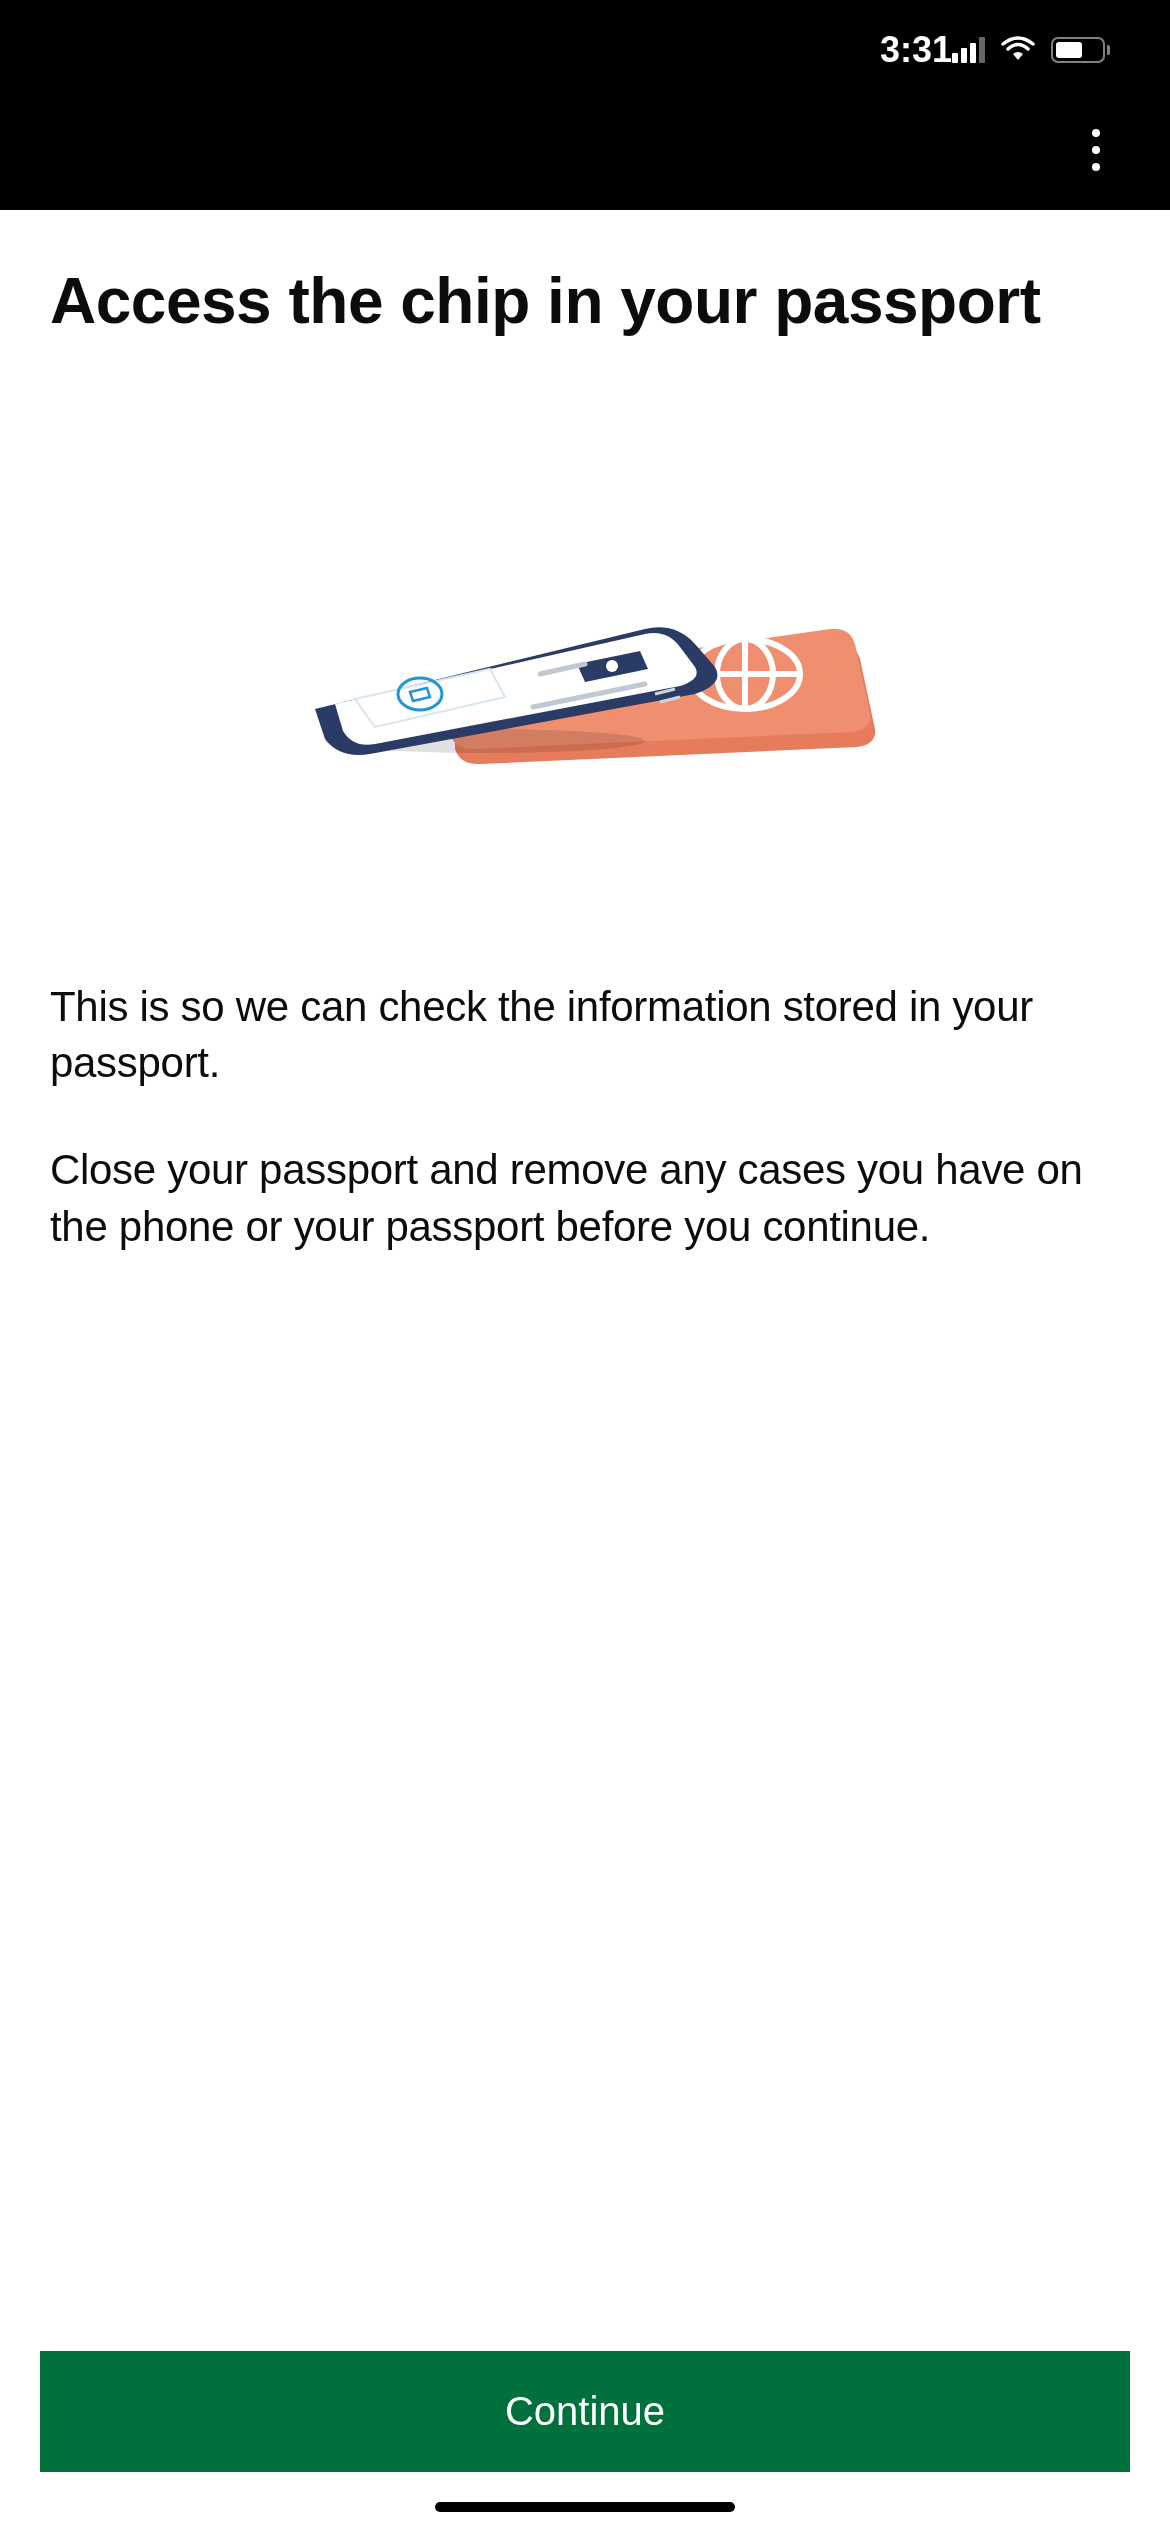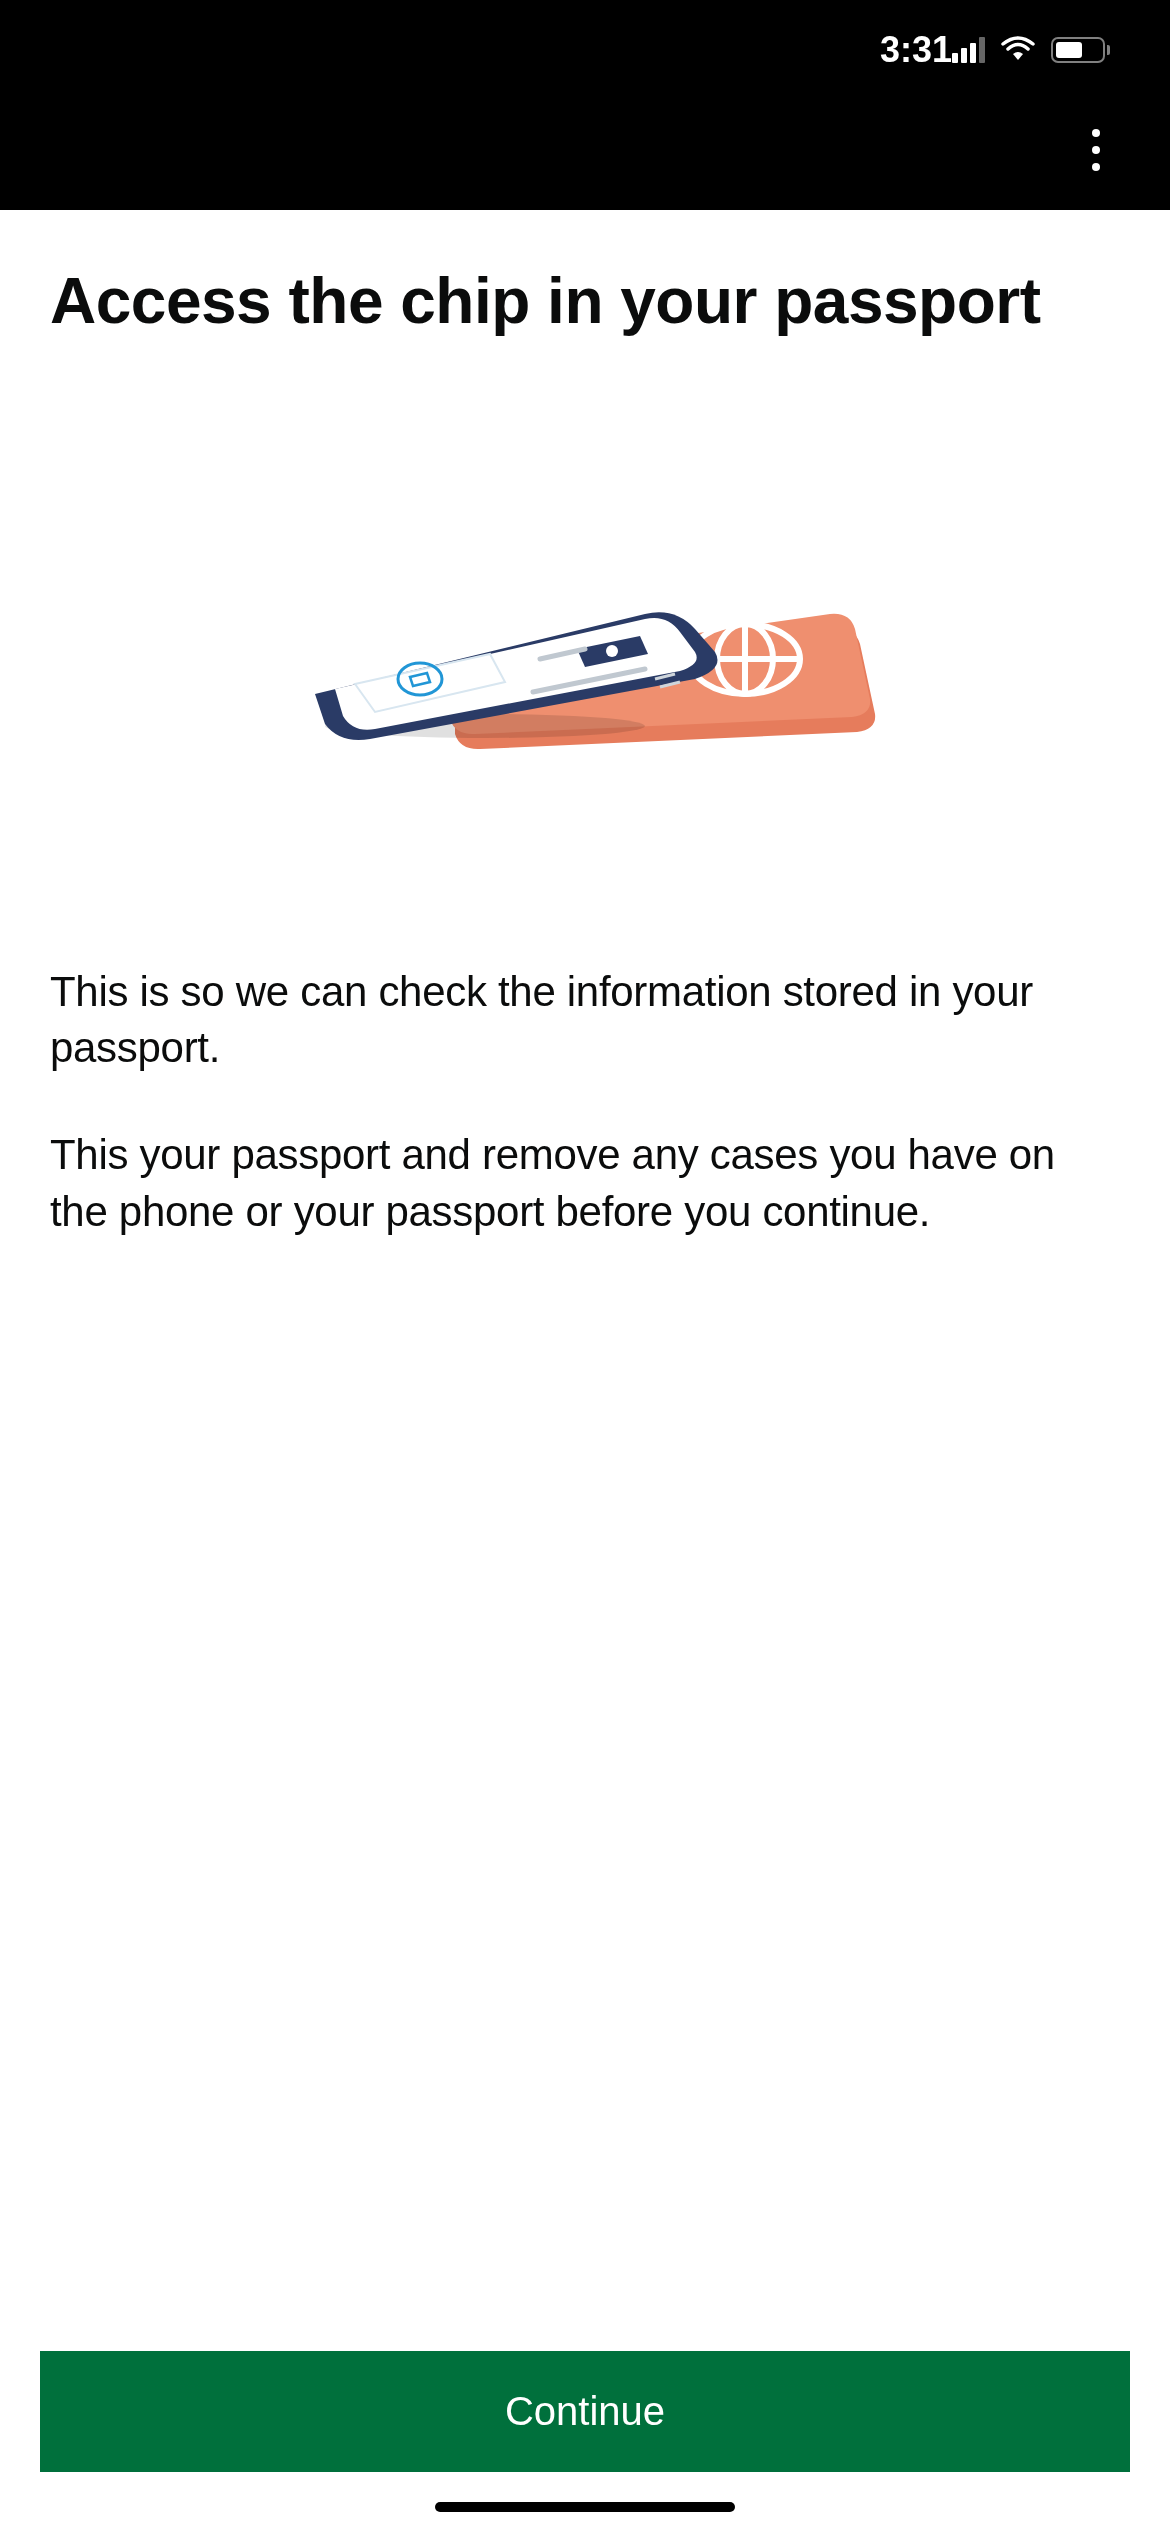--- a/index.html
+++ b/index.html
@@ -101,21 +101,21 @@
       padding: 55px 50px 0 50px;
       display: flex;
       flex-direction: column;
     }
     .page-title {
       font-size: 64px;
       font-weight: 700;
       color: #0b0c0c;
       line-height: 1.15;
       letter-spacing: -0.5px;
-      margin-bottom: 25px;
+      margin-bottom: 40px;
     }
     .illustration-wrap {
       display: flex;
       justify-content: center;
       align-items: center;
       height: 600px;
     }
     .body-text {
       font-size: 42px;
       color: #0b0c0c;
@@ -215,20 +215,20 @@
 
       <line x1="265" y1="105" x2="310" y2="95" stroke="#c0c8d0" stroke-width="5" stroke-linecap="round"></line>
       <line x1="258" y1="138" x2="370" y2="115" stroke="#c0c8d0" stroke-width="5" stroke-linecap="round"></line>
 
       <line x1="400" y1="120" x2="380" y2="125" stroke="#ced5db" stroke-width="3"></line>
       <line x1="405" y1="128" x2="385" y2="133" stroke="#ced5db" stroke-width="3"></line>
     </svg>
   </div>
 
   <p class="body-text">This is so we can check the information stored in your passport.</p>
-  <p class="body-text">This your passport and remove any cases you have on the phone or your passport before you continue.</p>
+  <p class="body-text">Close your passport and remove any cases you have on the phone or your passport before you continue.</p>
 </div>
 
 <div class="button-bar">
   <button class="primary-button">Continue</button>
 </div>
 
 <div class="home-indicator"></div>
 
 </body></html>

